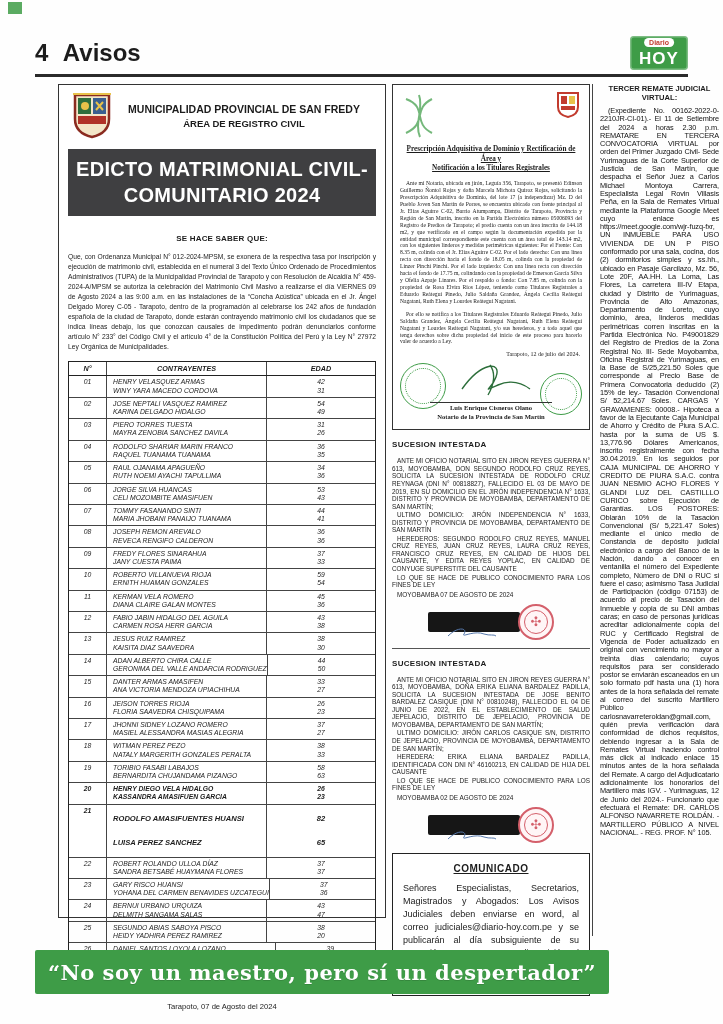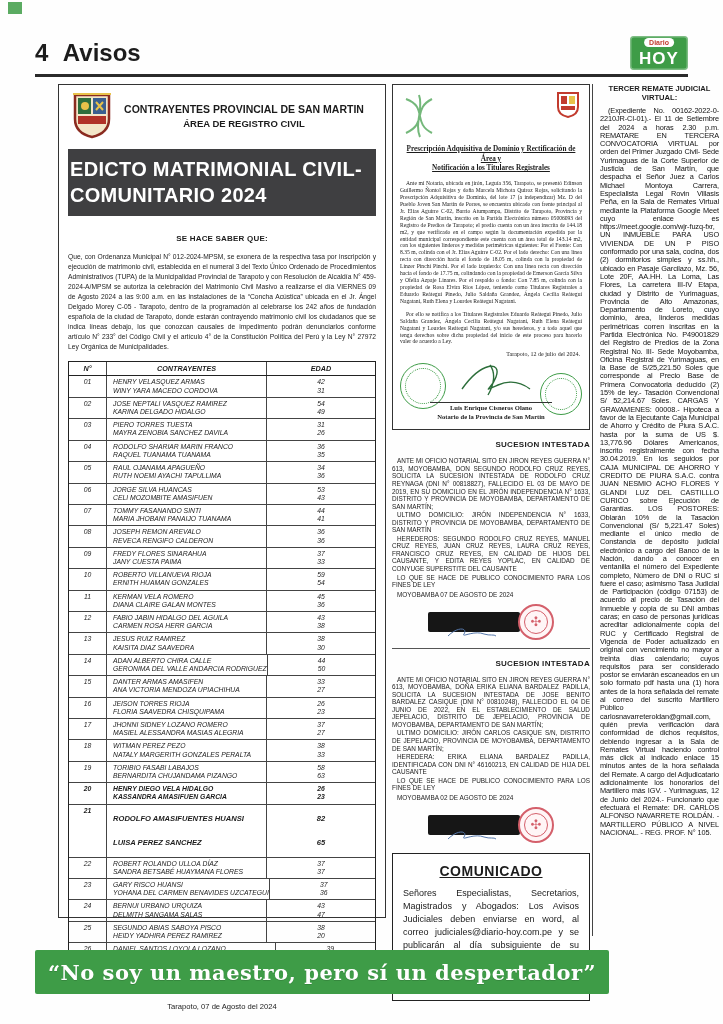--- a/index.html
+++ b/index.html
@@ -22,21 +22,21 @@
   .logo-main{color:#fff;font-weight:bold;font-size:17px;line-height:22px;letter-spacing:1px;}
   .hdr-rule{position:absolute;left:35px;top:74px;width:653px;height:3px;background:#2a2a2a;}
   
   .edicto{position:absolute;left:58px;top:84px;width:328px;height:834px;border:1.5px solid #333;
           box-sizing:border-box;padding:6px 9px;background:#fff;}
   .muni-head{display:flex;align-items:center;margin-top:2px;}
   .coat{width:40px;height:46px;flex:0 0 auto;margin-left:4px;}
   .muni-lines{flex:1;text-align:center;}
   .muni-l1{font-size:10.5px;font-weight:bold;}
   .muni-l2{font-size:9.5px;font-weight:bold;margin-top:3px;}
-  .edicto-banner{margin-top:10px;background:var(--dark);color:#fff;
+  .edicto-banner{margin-top:10px;background:var(--dark);color:#fff;text-align:center;
                  padding:7px 2px 8px;font-weight:bold;font-size:20px;line-height:1.3;letter-spacing:.3px;}
   .sehace{margin-top:18px;text-align:center;font-size:8px;font-weight:bold;letter-spacing:.2px;}
   .edicto-body{margin-top:9px;font-size:6.7px;line-height:1.5;text-align:justify;color:#222;font-weight:500;}
   
   .etable{margin-top:9px;border:1.2px solid #222;font-style:italic;}
   .thead{display:flex;border-bottom:1px solid #222;font-weight:bold;height:13px;align-items:center;}
   .thead .cn,.thead .cm,.thead .ce{font-size:7.2px;text-align:center;}
   .trow{display:flex;border-bottom:.8px solid #444;min-height:19px;align-items:center;}
   .trow:last-child{border-bottom:none;}
   .cn{width:38px;flex:0 0 auto;border-right:.8px solid #444;align-self:stretch;
@@ -69,35 +69,35 @@
   .sig-zone{position:relative;height:62px;margin-top:2px;}
   .gstamp{position:absolute;border-radius:50%;border:1.4px solid var(--green);box-sizing:border-box;}
   .gstamp .inner{position:absolute;inset:4px;border-radius:50%;border:1px dotted var(--green);}
   .gstamp-l{left:0;top:4px;width:46px;height:46px;}
   .gstamp-r{right:0;top:14px;width:42px;height:42px;}
   .nsig{position:absolute;left:52px;top:0px;}
   .signer{position:absolute;left:30px;right:30px;bottom:0;text-align:center;border-top:1px solid #333;
           font-family:"Liberation Serif",serif;font-weight:bold;font-size:6.6px;line-height:1.3;padding-top:1px;}
   
   .sucesion{margin-top:10px;}
-  .suc-title{text-align:right;font-weight:bold;font-size:8px;letter-spacing:.3px;margin-bottom:8px;}
+  .suc-title{text-align:left;font-weight:bold;font-size:8px;letter-spacing:.3px;margin-bottom:8px;}
   .suc-body .sp{font-size:6.4px;line-height:1.18;text-align:justify;text-indent:5px;margin-bottom:1px;color:#1a1a1a;}
   .suc-date{font-size:6.4px;margin-top:2px;text-indent:5px;}
   .sigstamp{display:flex;justify-content:center;align-items:center;margin:6px 0 2px;gap:2px;}
   .blackbox{width:92px;height:20px;background:#161616;border-radius:2px;position:relative;}
   .bluesig{position:absolute;left:18px;top:14px;}
   .rstamp{width:36px;height:36px;border-radius:50%;border:2px solid var(--stampred);box-sizing:border-box;
           position:relative;margin-left:-4px;background:#fff0f1aa;}
   .rstamp .inner{position:absolute;inset:4px;border-radius:50%;border:1px solid var(--stampred);}
   .rstamp .glyph{position:absolute;inset:0;display:flex;align-items:center;justify-content:center;
                  color:var(--stampred);font-size:13px;}
   .suc-sep{border:none;border-top:1px solid #555;margin:8px 0 2px;}
   
   .comunicado{margin-top:10px;border:1.6px solid #222;box-sizing:border-box;padding:9px 10px;background:#fff;}
-  .com-title{text-align:center;font-weight:bold;font-size:14px;text-decoration:underline;letter-spacing:.5px;}
+  .com-title{text-align:center;font-weight:bold;font-size:10px;text-decoration:underline;letter-spacing:.5px;}
   .com-body{margin-top:8px;font-size:9px;line-height:1.45;text-align:justify;color:#1a1a1a;}
   
   .vdivider{position:absolute;left:592px;top:84px;width:1.2px;height:852px;background:#444;}
   .remate{position:absolute;left:600px;top:84px;width:119px;}
   .rem-head{text-align:center;font-weight:bold;font-size:7.6px;line-height:1.25;margin-bottom:4px;}
   .rem-body{font-size:7.35px;line-height:1.13;text-align:justify;text-indent:8px;color:#111;
             letter-spacing:-0.1px;word-break:break-word;}
   
   .banner{position:absolute;left:35px;top:950px;width:574px;height:44px;background:var(--green);
           display:flex;align-items:center;justify-content:center;border-radius:2px;}
@@ -128,21 +128,21 @@
       <svg class="coat" viewBox="0 0 40 46">
         <path d="M3 2 h34 v24 q0 14 -17 18 q-17 -4 -17 -18 z" fill="#f3e6c8" stroke="#8a2b20" stroke-width="2.5"></path>
         <rect x="6" y="5" width="13" height="16" fill="#2e6e3c"></rect>
         <rect x="21" y="5" width="13" height="16" fill="#3a5f8f"></rect>
         <rect x="6" y="23" width="28" height="8" fill="#b03228"></rect>
         <circle cx="13" cy="13" r="4" fill="#e8c24a"></circle>
         <path d="M24 9 l7 8 M31 9 l-7 8" stroke="#e8c24a" stroke-width="2"></path>
         <path d="M1 1 h38" stroke="#e8c24a" stroke-width="2"></path>
       </svg>
       <div class="muni-lines">
-        <div class="muni-l1">CONTRAYENTES PROVINCIAL DE SAN MARTIN</div>
+        <div class="muni-l1">MUNICIPALIDAD PROVINCIAL DE SAN FREDY</div>
         <div class="muni-l2">ÁREA DE REGISTRO CIVIL</div>
       </div>
     </div>
 
     <div class="edicto-banner">
       <div>EDICTO MATRIMONIAL CIVIL-</div>
       <div>COMUNITARIO 2024</div>
     </div>
 
     <div class="sehace">SE HACE SABER QUE:</div>

